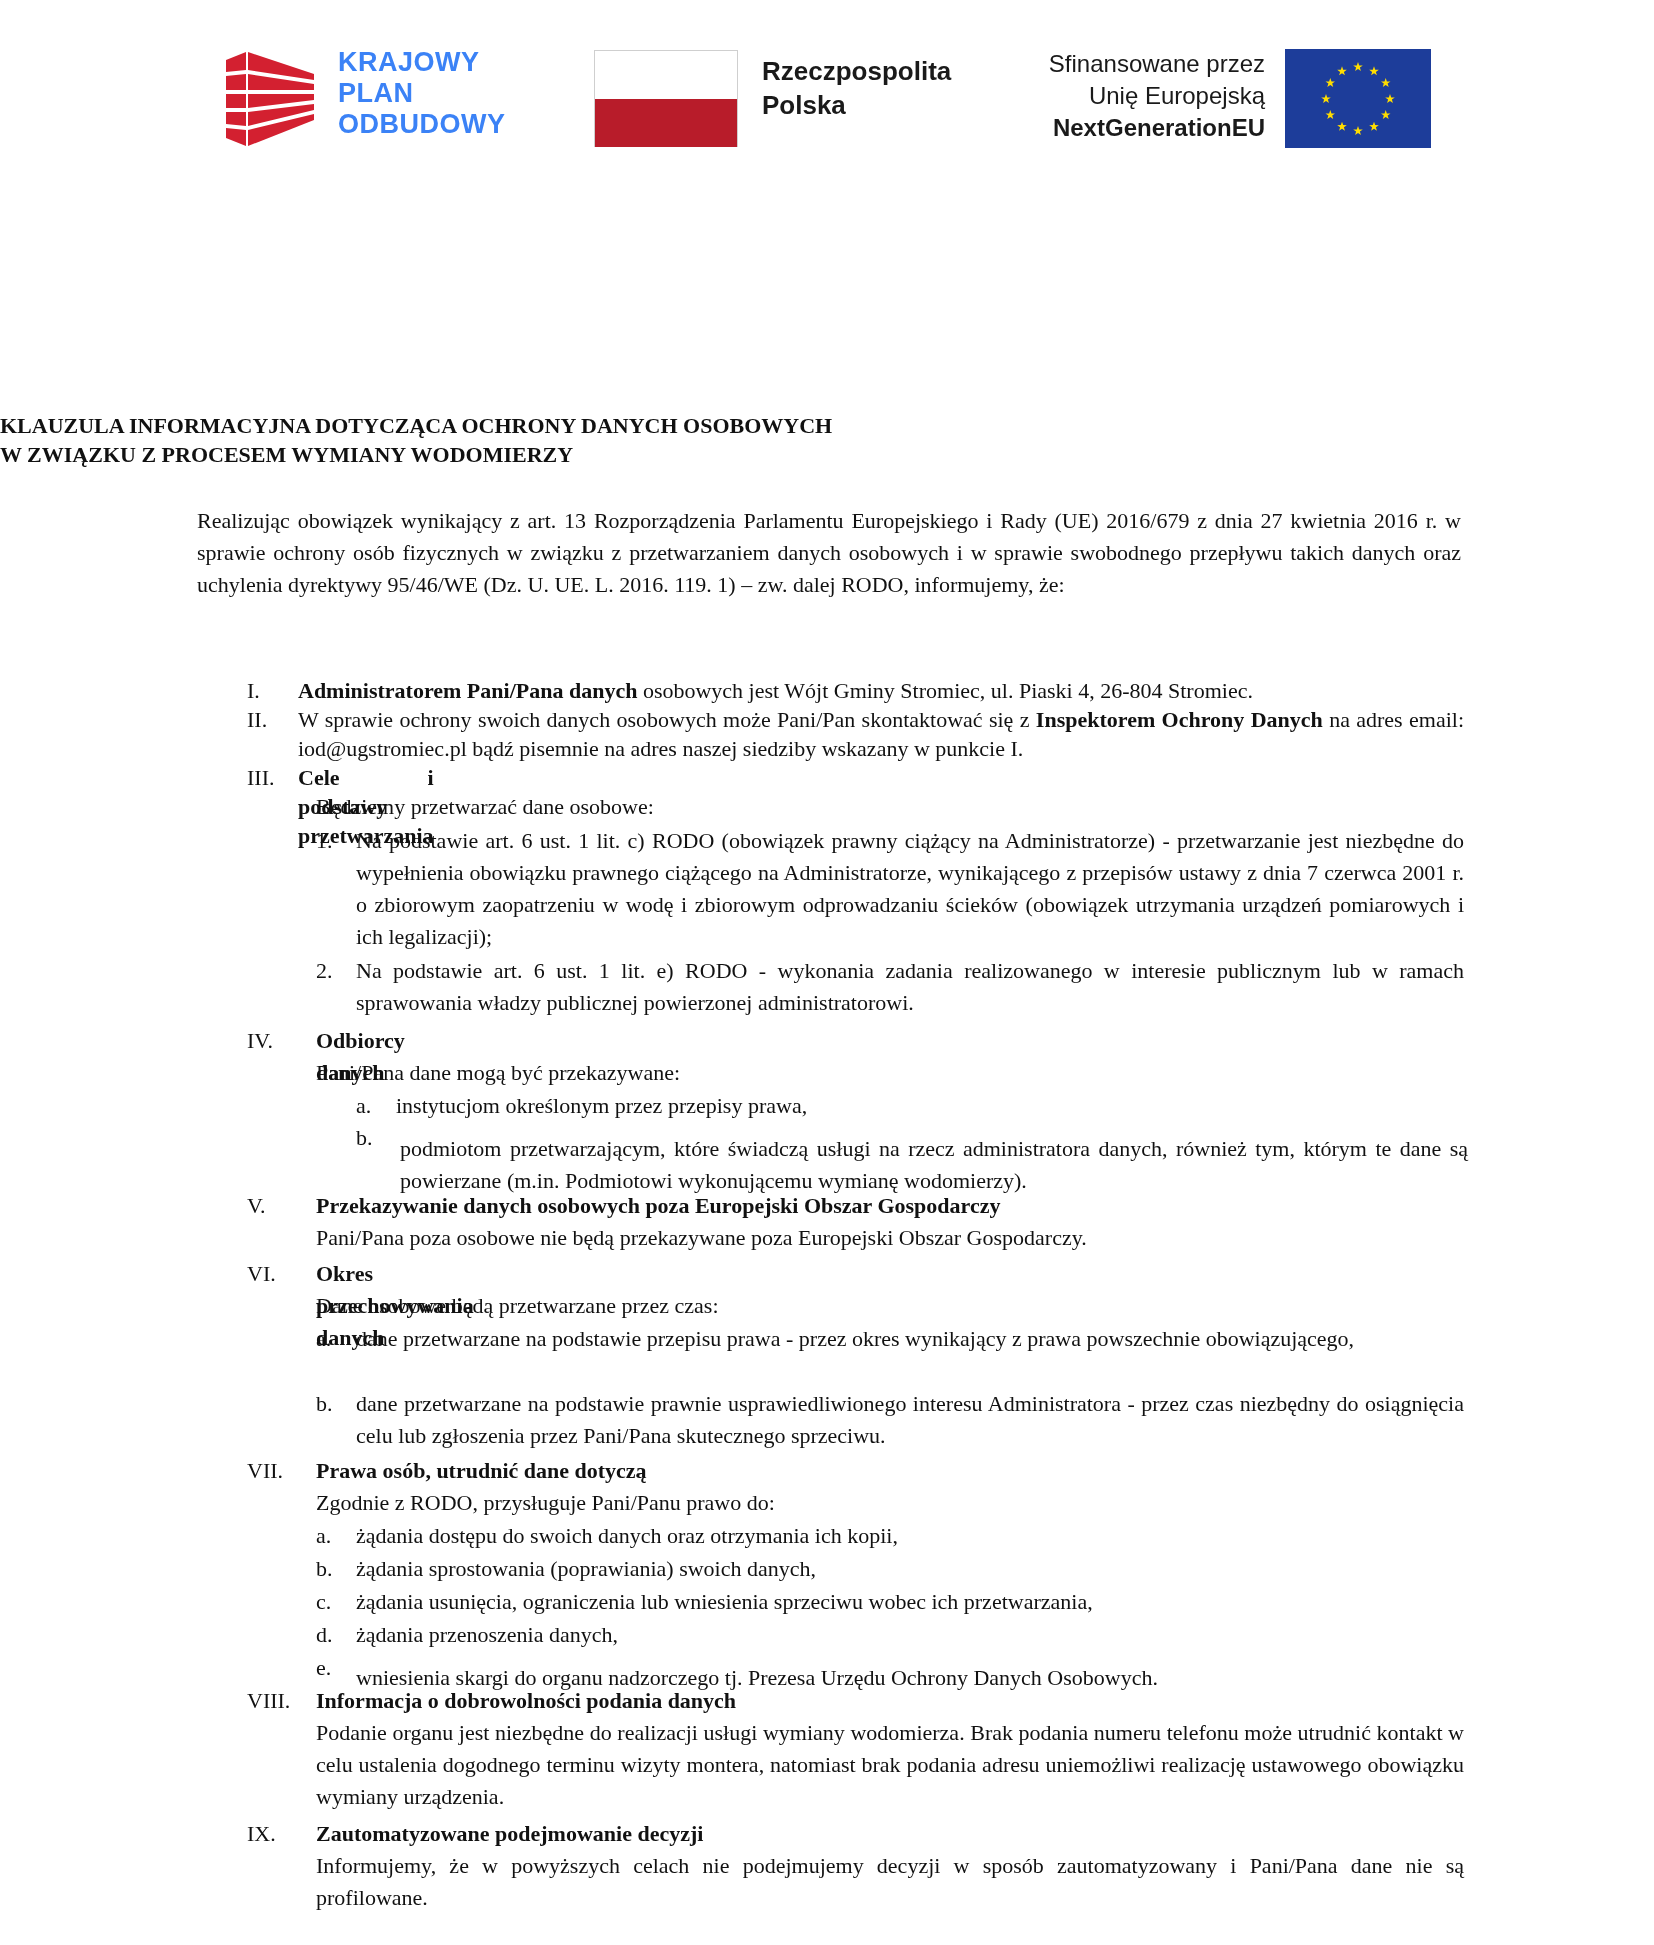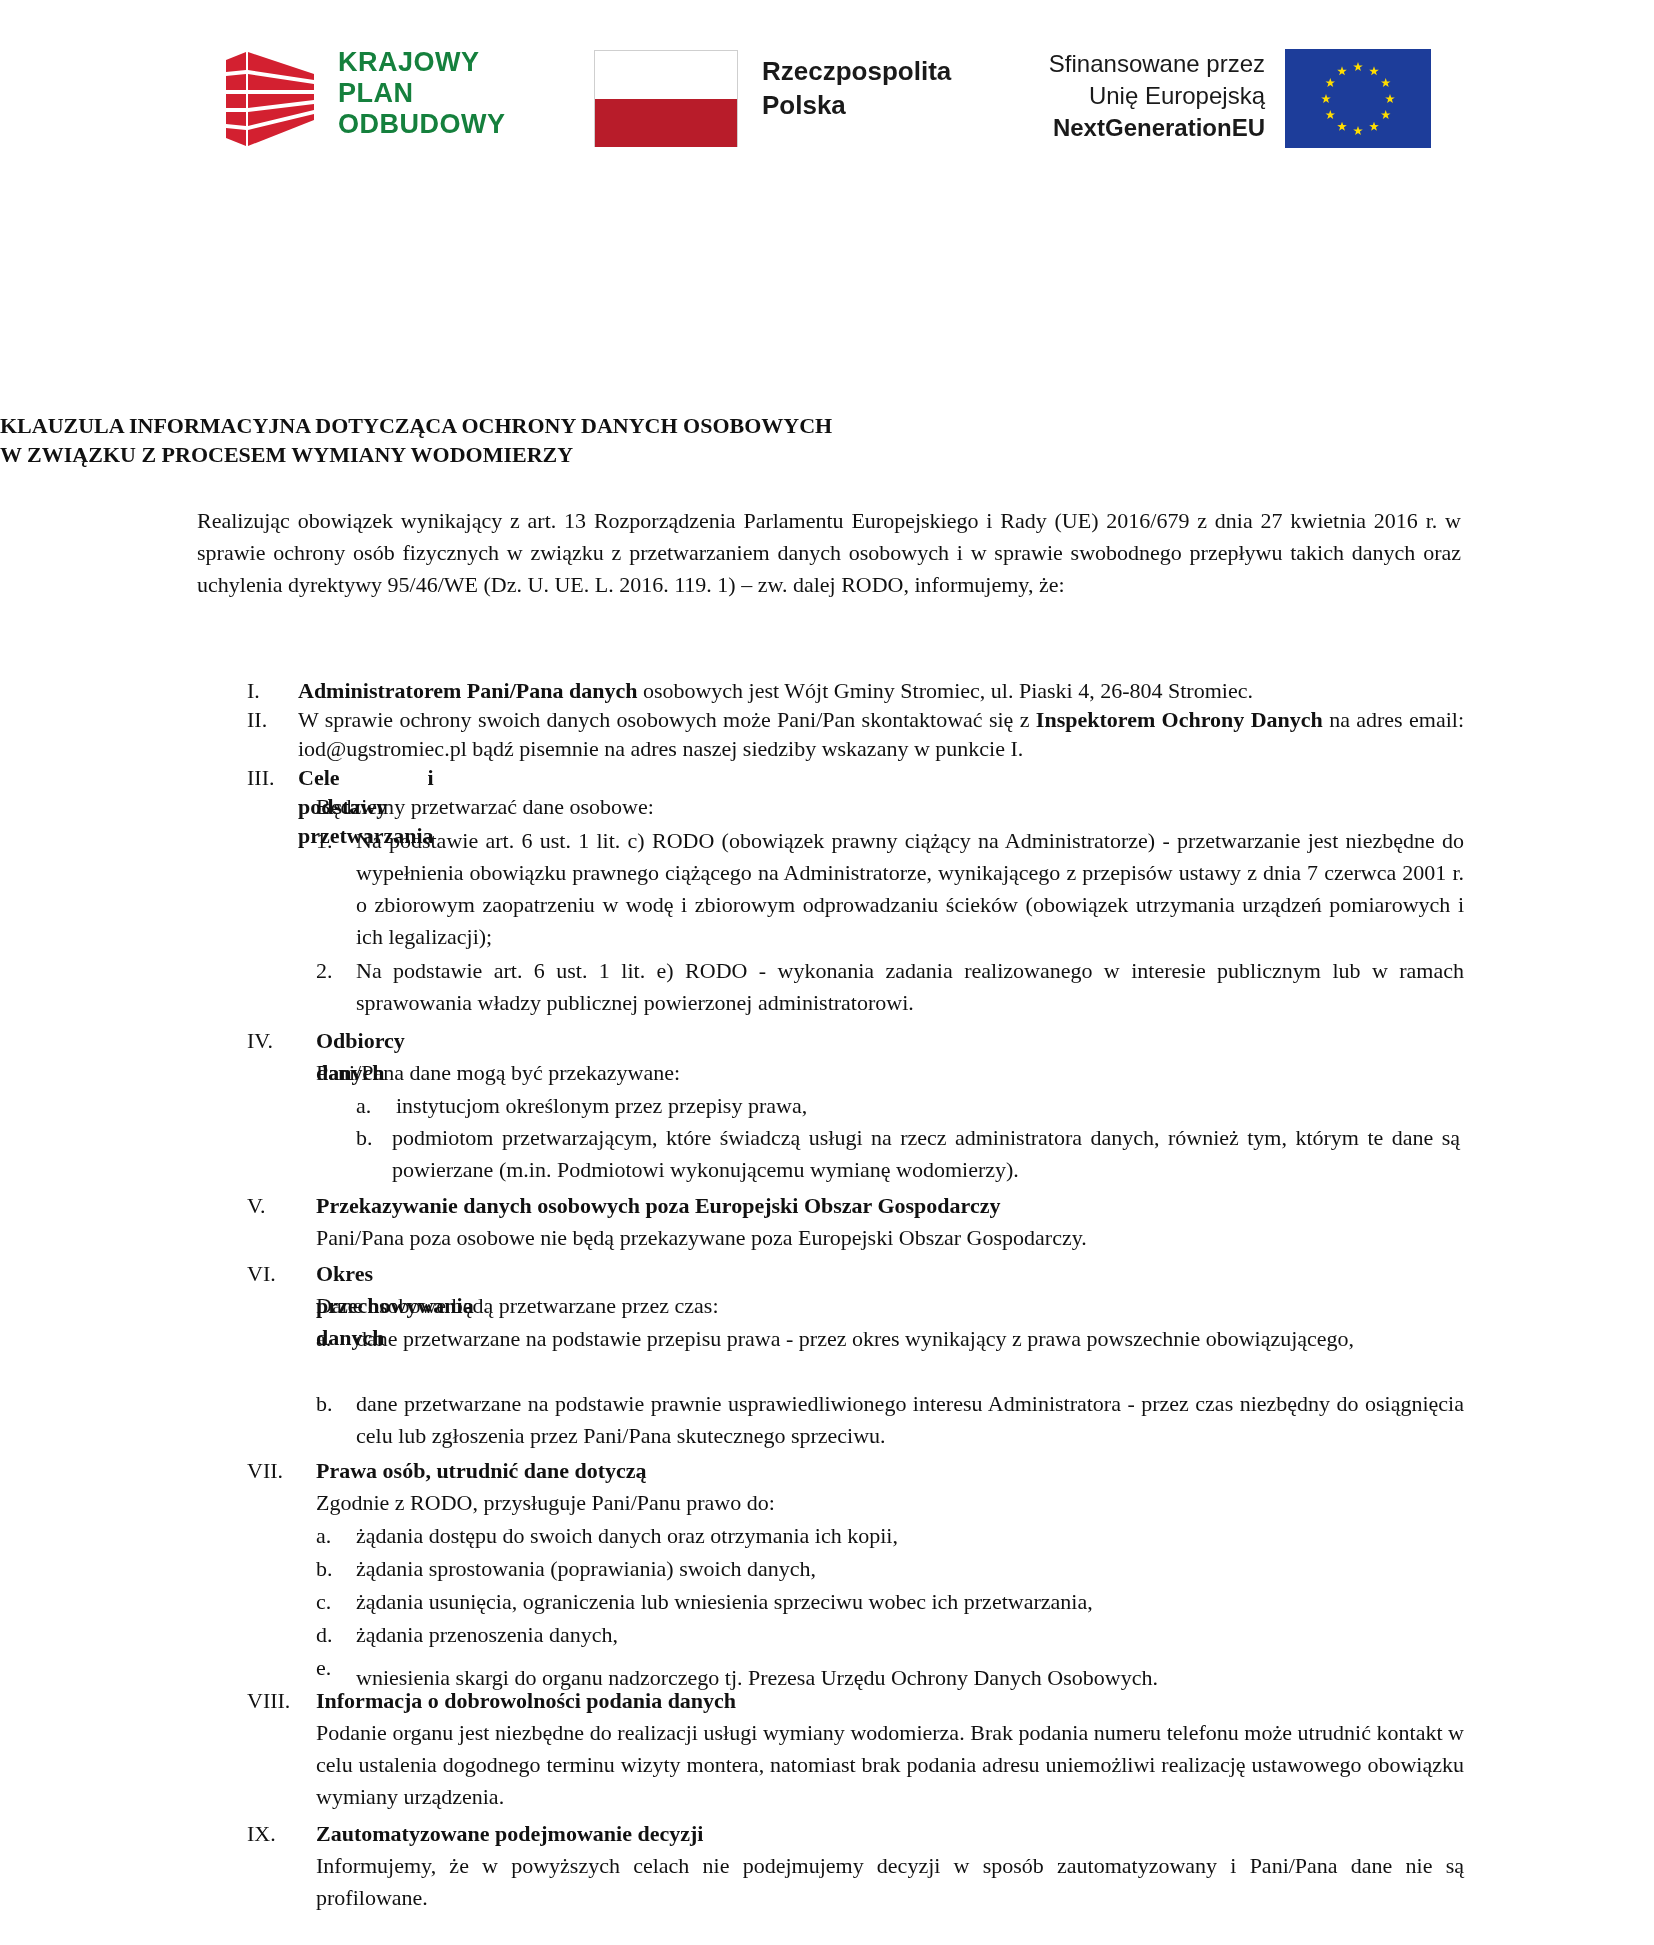--- a/index.html
+++ b/index.html
@@ -1,20 +1,20 @@
 <!DOCTYPE html>
 <html><head>
 <meta charset="utf-8">
 <style>
   html,body{margin:0;padding:0;background:#fff;}
   body{width:1654px;height:1945px;position:relative;overflow:hidden;font-family:"Liberation Serif",serif;color:#111;}
   .abs{position:absolute;}
   
   .kpo-mark{left:226px;top:50px;width:90px;height:98px;}
-  .kpo-text{left:338px;top:47px;font-family:"Liberation Sans",sans-serif;color:#15803d;font-size:27px;line-height:31px;font-weight:700;letter-spacing:0.5px;}
+  .kpo-text{left:338px;top:47px;font-family:"Liberation Sans",sans-serif;color:#3b82f6;font-size:27px;line-height:31px;font-weight:700;letter-spacing:0.5px;}
   .pl-flag{left:594px;top:50px;width:144px;height:97px;border:1px solid #cfcfcf;box-sizing:border-box;}
   .pl-flag .w{height:48px;background:#fff;}
   .pl-flag .r{height:48px;background:#b81c2a;}
   .pl-text{left:762px;top:54px;font-family:Liberation Sans, sans-serif;font-size:26px;line-height:34px;color:#1a1a1a;font-weight:700;}
   .eu-text{left:960px;top:48px;width:305px;text-align:right;font-family:"Liberation Sans",sans-serif;font-size:24px;line-height:32px;color:#1a1a1a;}
   .eu-text .b{font-weight:700;}
   .eu-flag{left:1285px;top:49px;width:146px;height:99px;background:#1d3d9a;}
   
   .title{left:0;width:1312px;top:411px;text-align:left;font-weight:700;font-size:22px;line-height:29px;}
   
@@ -115,21 +115,21 @@
   <span class="num" style="left:247px;">IV.</span>
   <b class="txt" style="left:316px;">Odbiorcy danych</b>
   <span class="txt" style="left:316px;top:32px;white-space:nowrap;">Pani/Pana dane mogą być przekazywane:</span>
 </div>
 <div class="sec" style="left:0;top:1090px;line-height:32px;">
   <span class="num" style="left:356px;">a.</span>
   <span class="txt" style="left:396px;width:1068px;">instytucjom określonym przez przepisy prawa,</span>
 </div>
 <div class="sec" style="left:0;top:1122px;line-height:32px;">
   <span class="num" style="left:356px;">b.</span>
-  <span class="txt" style="left:392px;width:1068px;">podmiotom przetwarzającym, które świadczą usługi na rzecz administratora danych, również tym, którym te dane są powierzane (m.in. Podmiotowi wykonującemu wymianę wodomierzy).</span>
+  <span class="txt" style="left:400px;width:1068px;margin-top:11px;">podmiotom przetwarzającym, które świadczą usługi na rzecz administratora danych, również tym, którym te dane są powierzane (m.in. Podmiotowi wykonującemu wymianę wodomierzy).</span>
 </div>
 
 <div class="sec" style="left:0;top:1190px;line-height:32px;">
   <span class="num" style="left:247px;">V.</span>
   <b class="txt" style="left:316px;white-space:nowrap;">Przekazywanie danych osobowych poza Europejski Obszar Gospodarczy</b>
   <span class="txt" style="left:316px;top:32px;white-space:nowrap;">Pani/Pana poza osobowe nie będą przekazywane poza Europejski Obszar Gospodarczy.</span>
 </div>
 
 <div class="sec" style="left:0;top:1258px;line-height:32px;">
   <span class="num" style="left:247px;">VI.</span>

